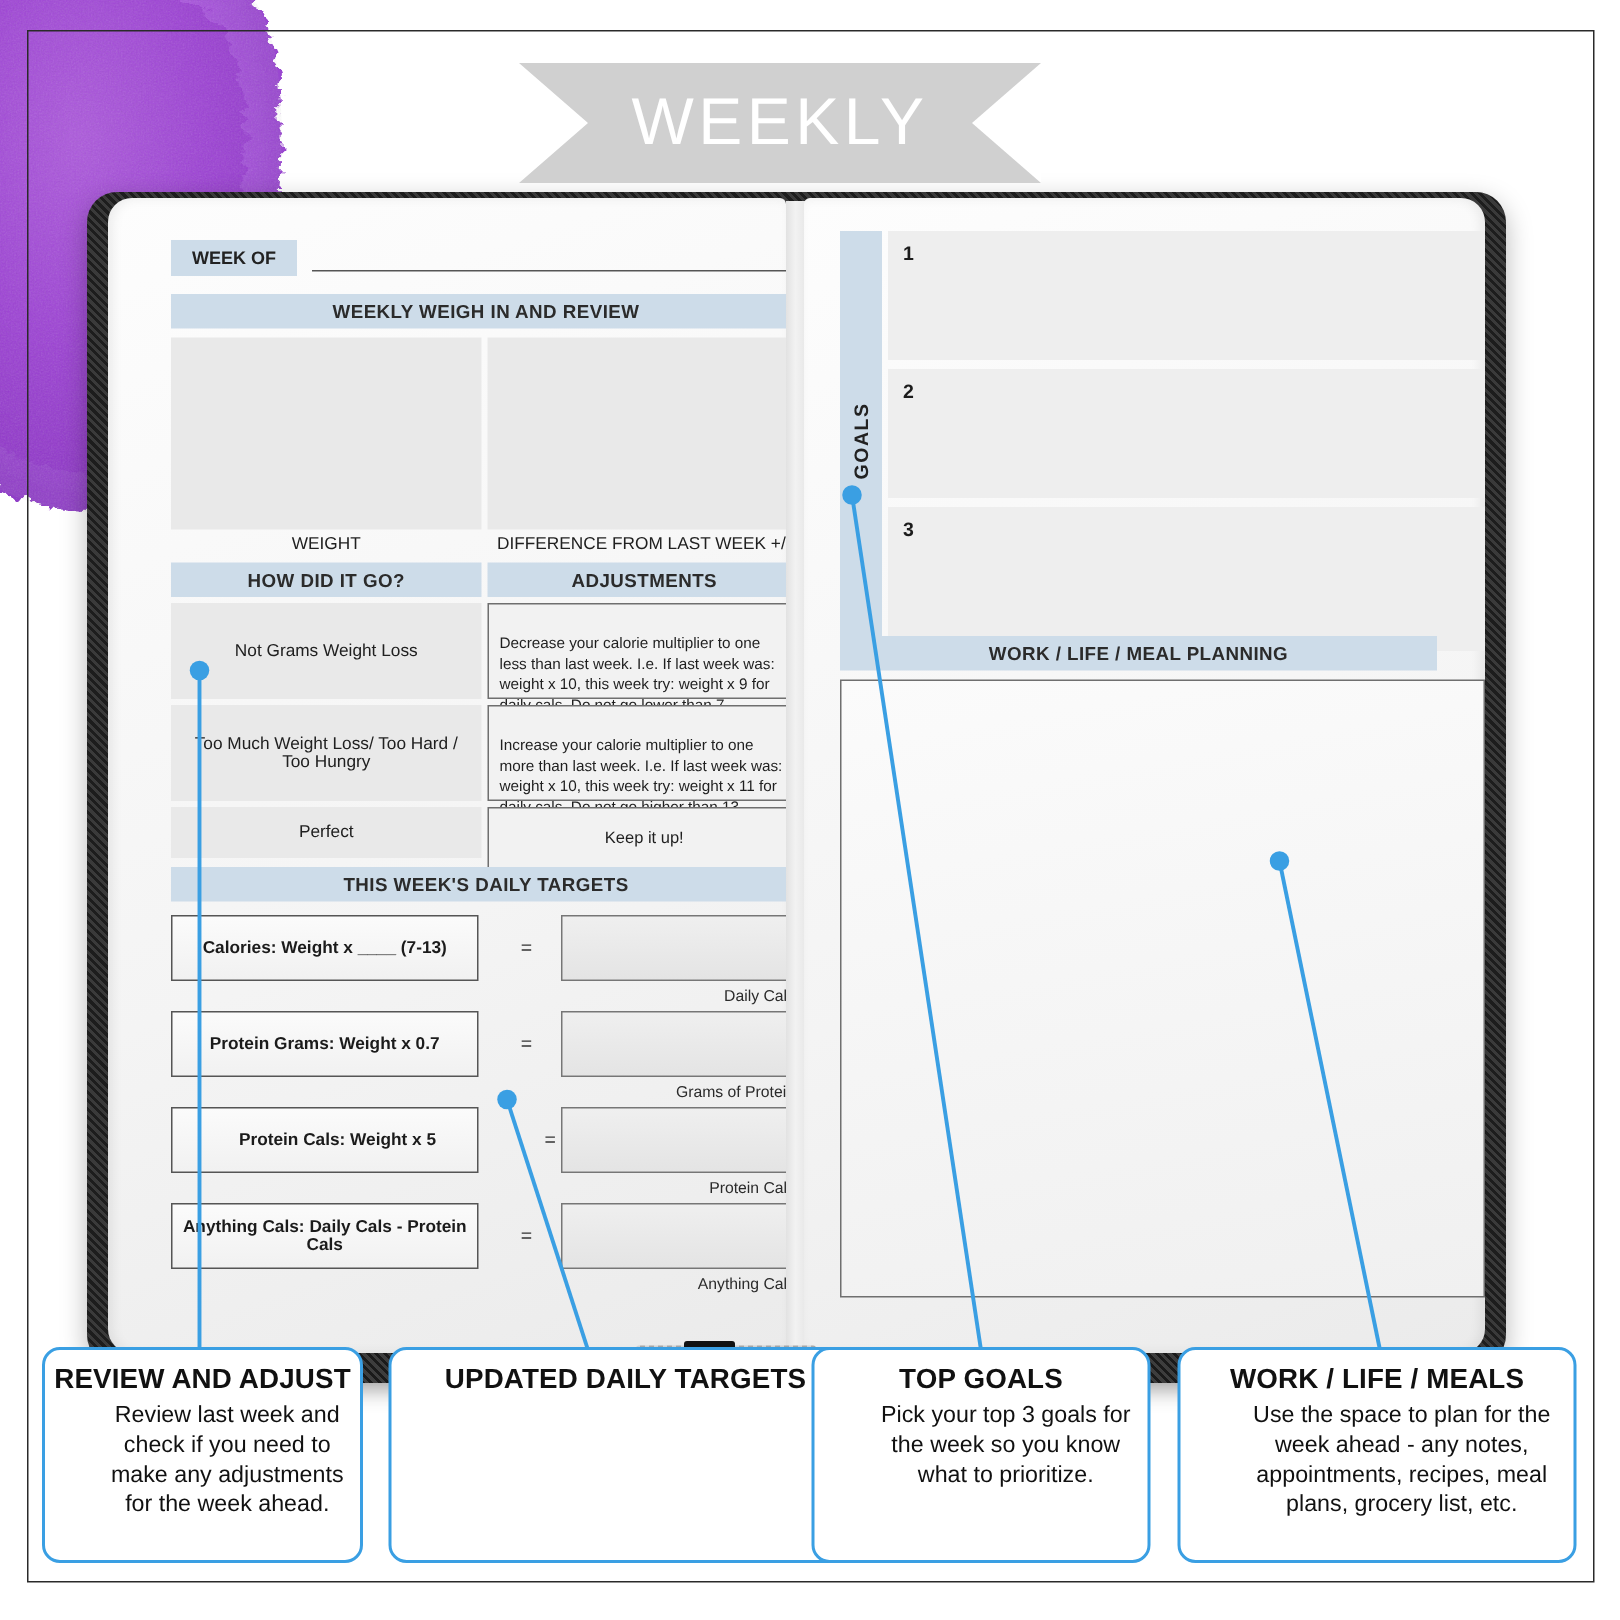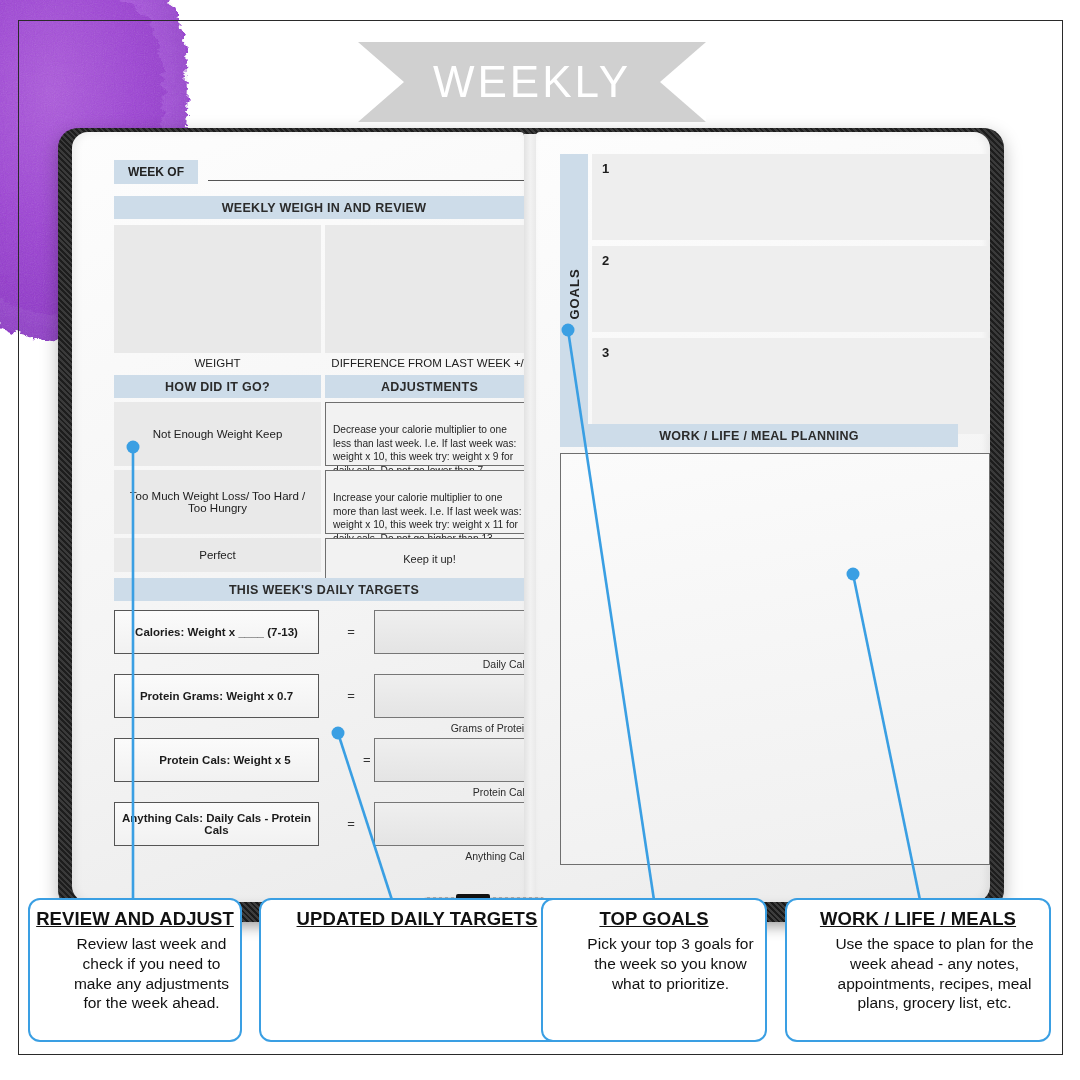--- a/index.html
+++ b/index.html
@@ -22,21 +22,21 @@
 
   
   .splash {
     position: absolute; left: -60px; top: -40px;
     width: 260px; height: 400px;
     z-index: 2; overflow: visible;
   }
 
   
   .ribbon {
-    position: absolute; left: 358px; top: 42px;
+    position: absolute; left: 346px; top: 42px;
     width: 348px; height: 80px; z-index: 12;
   }
   .ribbon svg { display:block; width:100%; height:100%; }
   .ribbon-label {
     position: absolute; left:0; top:0; width:100%; height:100%;
     display:flex; align-items:center; justify-content:center;
     color:#ffffff; font-size:44px; font-weight:400;
     letter-spacing: 3px;
     font-family: "Liberation Sans", sans-serif;
   }
@@ -173,21 +173,21 @@
   
   .callouts { position:absolute; left:0; top:898px; width:1080px; height:160px; z-index:32; }
   .callout {
     position:absolute; top:0; height:144px;
     background:#ffffff; border:2.2px solid #3a9fe3; border-radius:12px;
     padding:8px 10px 6px;
     display:flex; flex-direction:column; align-items:center;
   }
   .callout h3 {
     font-size:18.5px; font-weight:700; color:#111; letter-spacing:.1px;
-    white-space:nowrap; margin-bottom:4px;text-decoration:underline;
+    white-space:nowrap; margin-bottom:4px;
   }
   .callout p { font-size:15.5px; line-height:1.28; color:#111; text-align:center;margin-left:33px; }
   .co1 { left:28px;  width:214px; }
   .co2 { left:259px; width:310px;padding-left:16px; }
   .co3 { left:541px; width:226px; }
   .co4 { left:785px; width:266px; }
 </style>
 </head>
 <body>
 
@@ -255,21 +255,21 @@
         <div class="blue-bar hdr-weigh">WEEKLY WEIGH IN AND REVIEW</div>
 
         <div class="grey-box weigh-box-a"></div>
         <div class="grey-box weigh-box-b"></div>
         <div class="weigh-cap-a bold-sm">WEIGHT</div>
         <div class="weigh-cap-b bold-sm">DIFFERENCE FROM LAST WEEK +/-</div>
 
         <div class="blue-bar hdr-how">HOW DID IT GO?</div>
         <div class="blue-bar hdr-adj">ADJUSTMENTS</div>
 
-        <div class="rowL r1 bold-sm">Not Enough Weight Keep</div>
+        <div class="rowL r1 bold-sm">Not Grams Weight Loss</div>
         <div class="rowR r1">Decrease your calorie multiplier to one less than last week. I.e. If last week was: weight x 10, this week try: weight x 9 for daily cals. Do not go lower than 7.</div>
 
         <div class="rowL r2 bold-sm">Too Much Weight Loss/ Too Hard / Too Hungry</div>
         <div class="rowR r2">Increase your calorie multiplier to one more than last week. I.e. If last week was: weight x 10, this week try: weight x 11 for daily cals. Do not go higher than 13.</div>
 
         <div class="rowL r3 bold-sm">Perfect</div>
         <div class="rowR r3 center">Keep it up!</div>
 
         <div class="blue-bar hdr-targets">THIS WEEK'S DAILY TARGETS</div>
 

